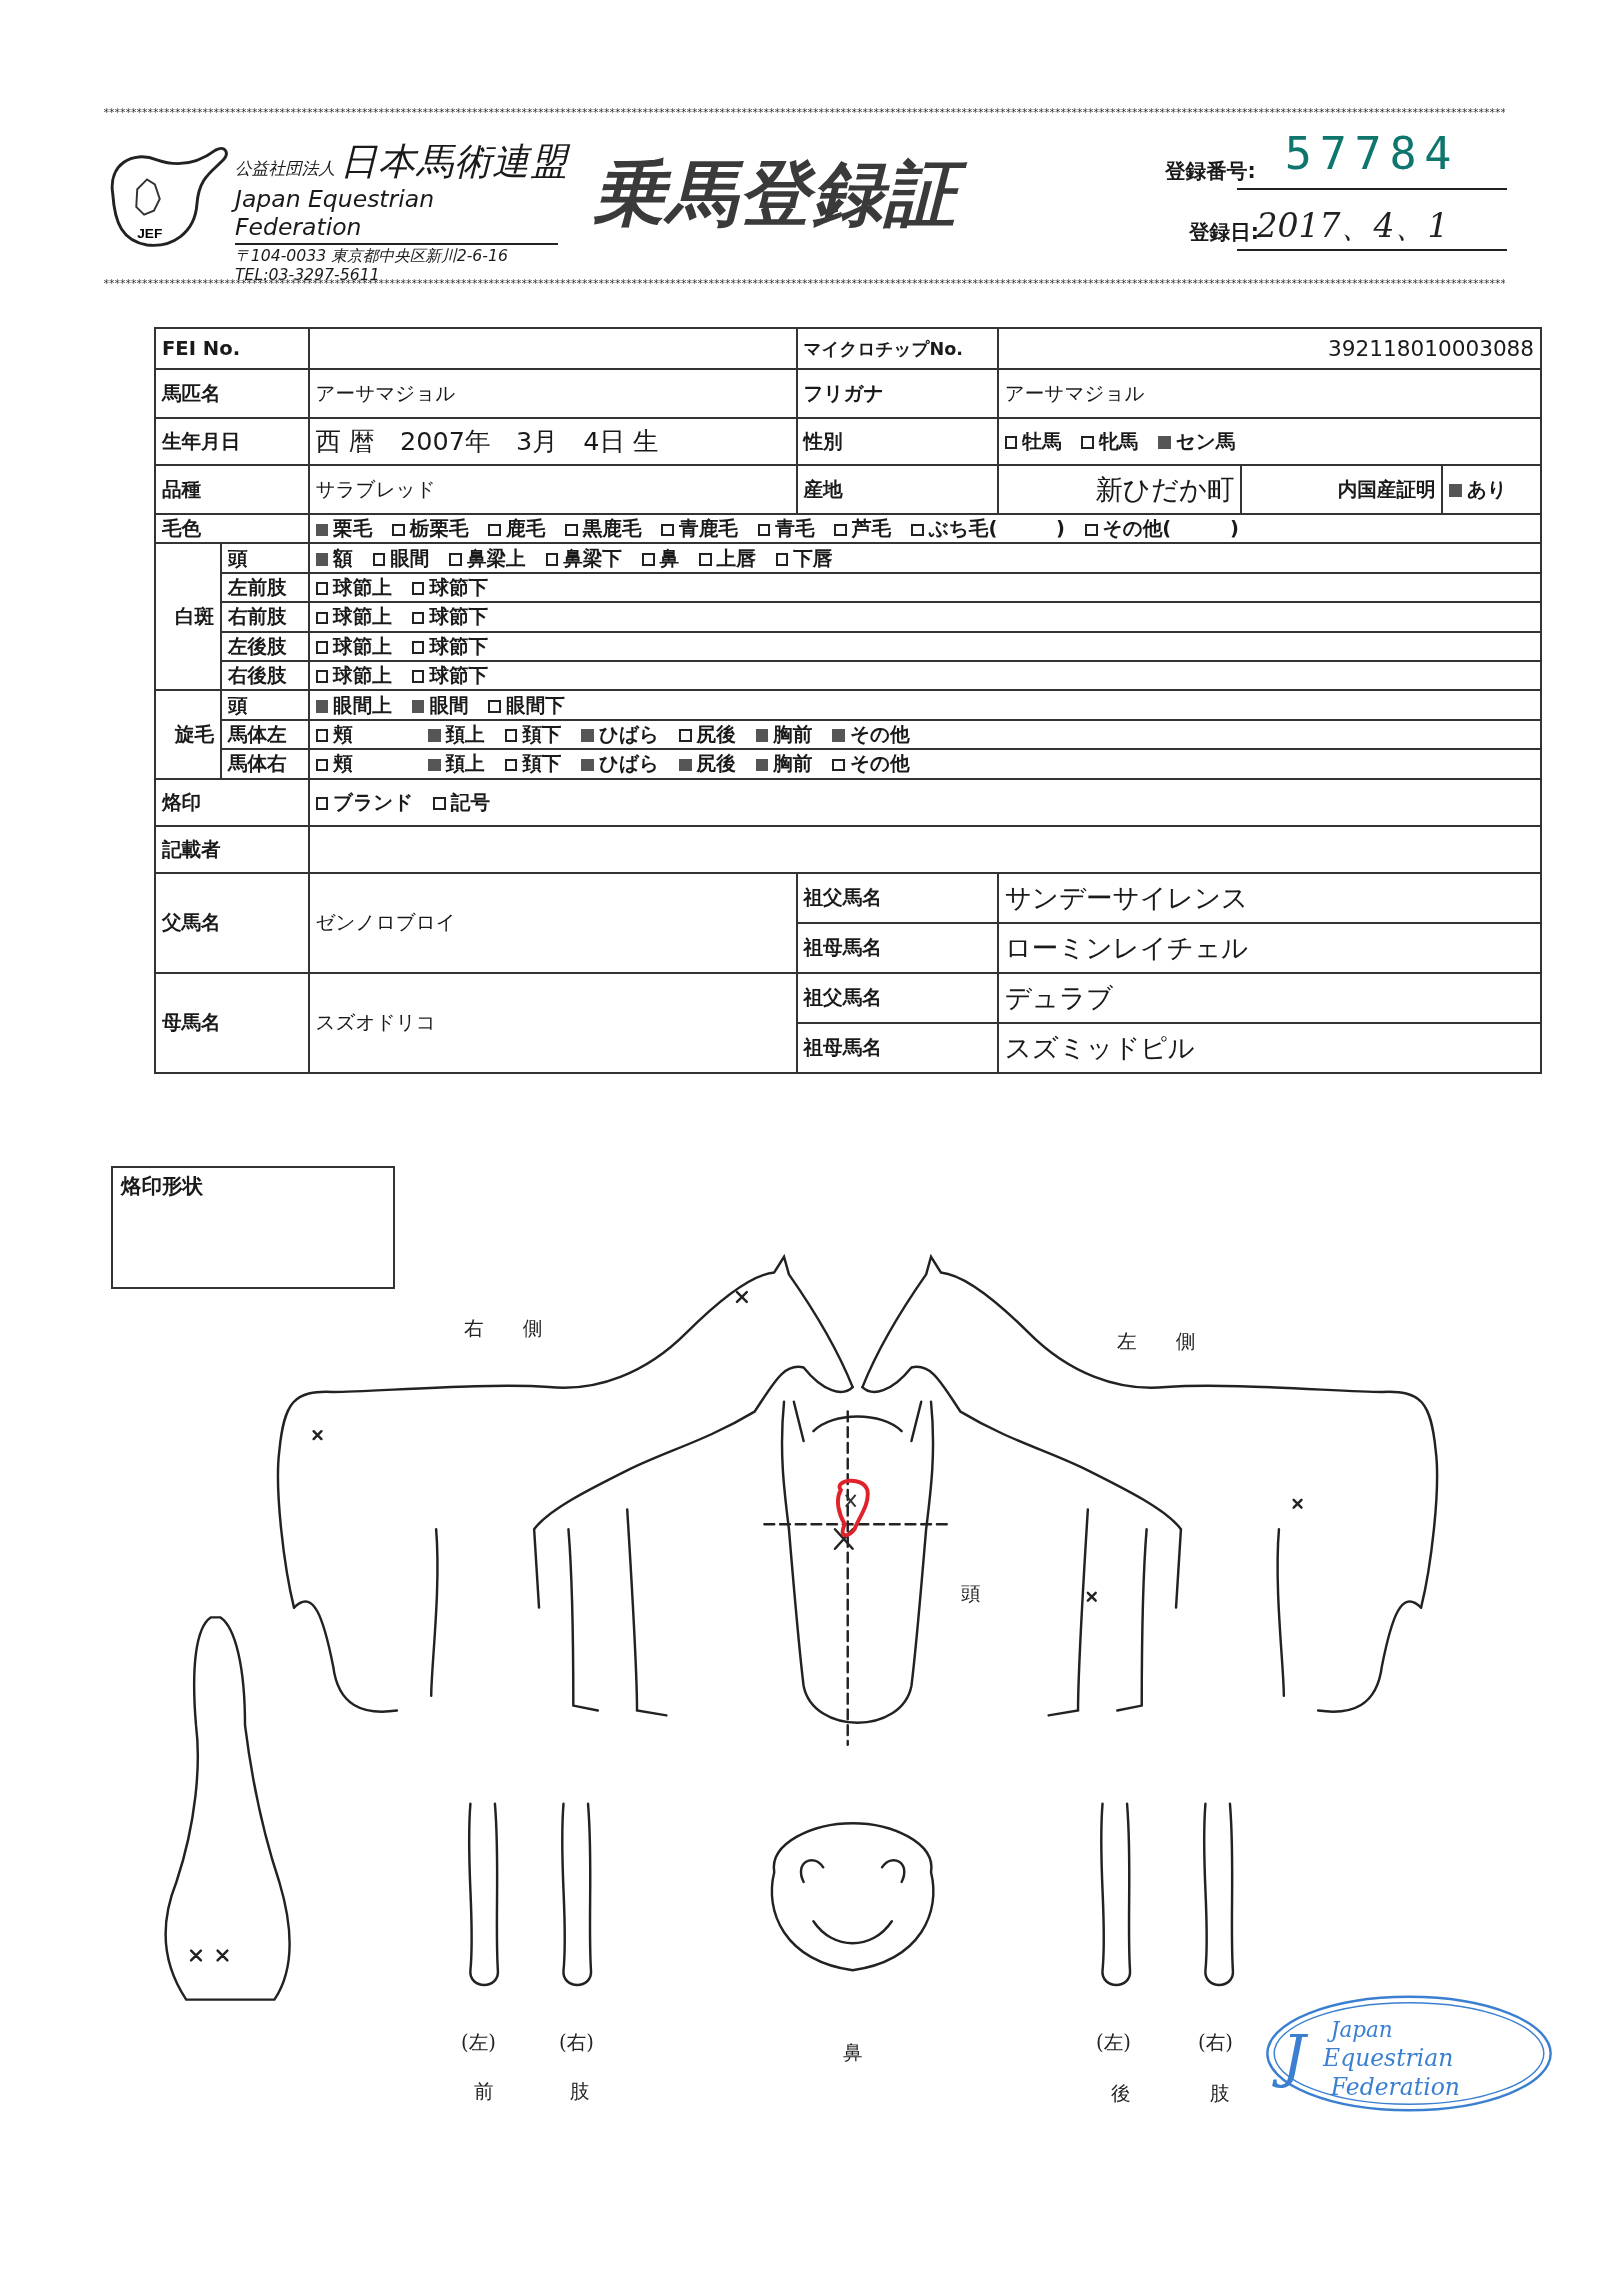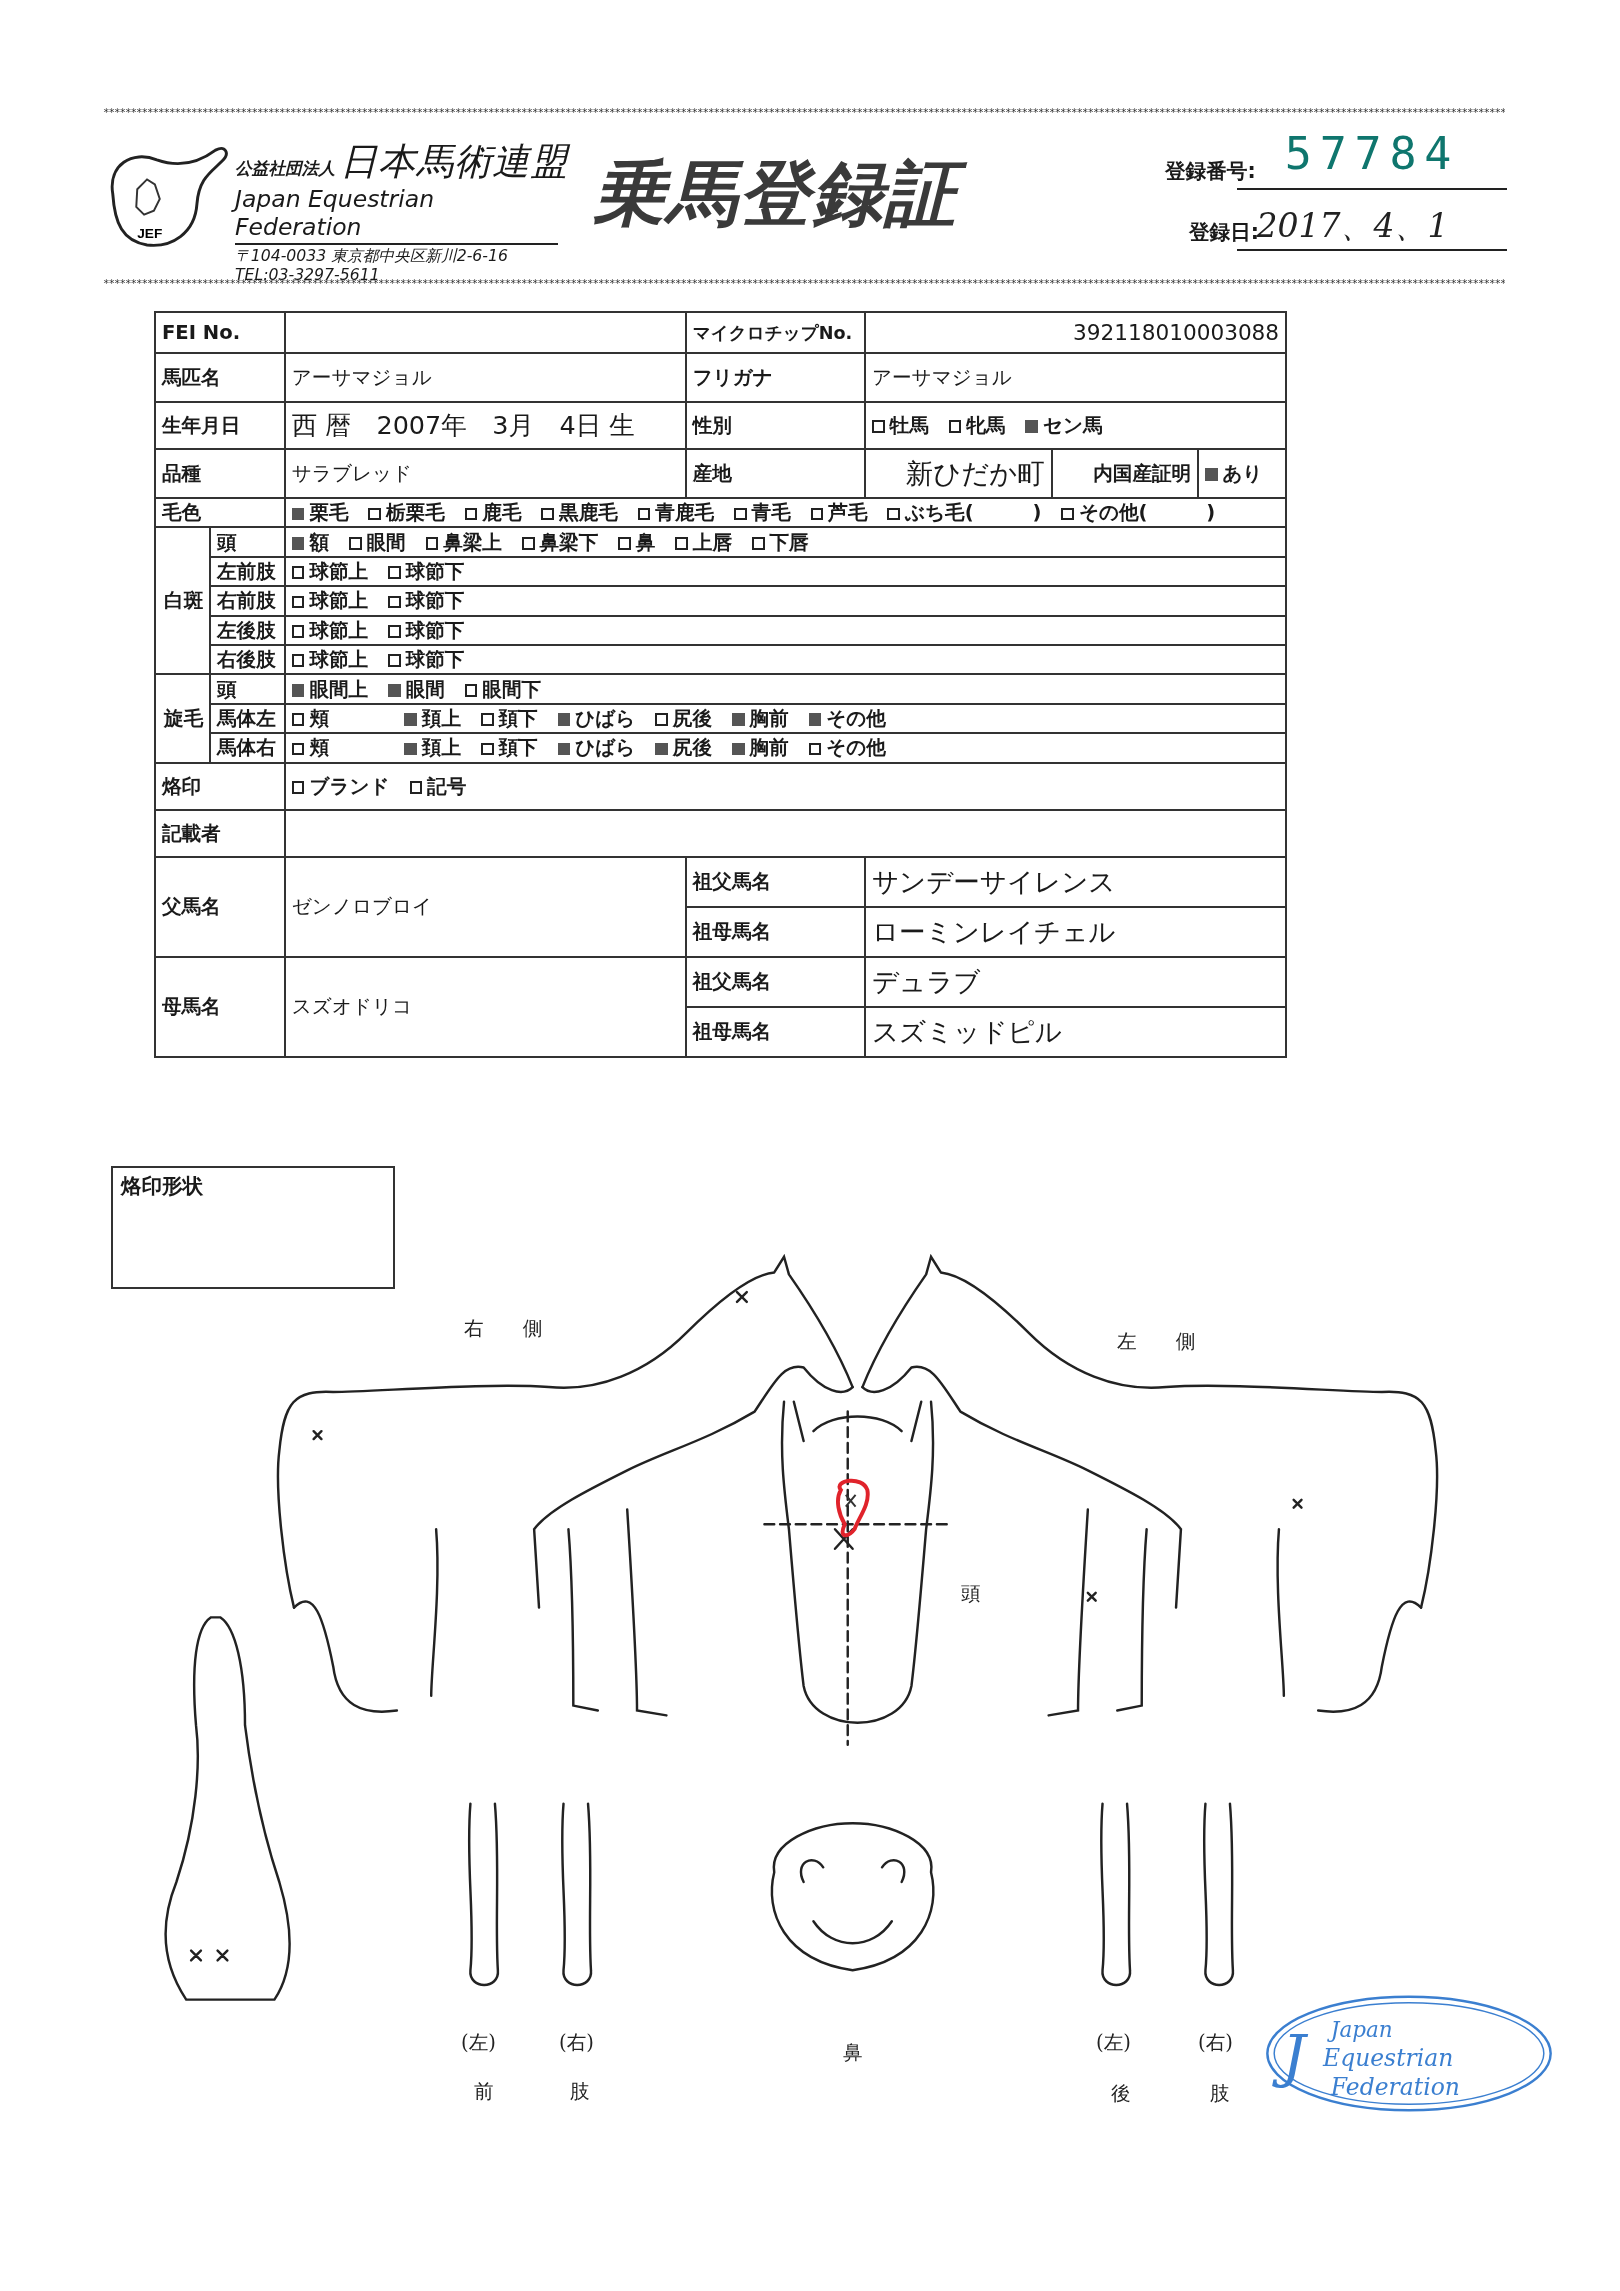--- a/index.html
+++ b/index.html
@@ -3,37 +3,37 @@
 <meta charset="utf-8">
 <style>
   html, body { margin:0; padding:0; background:#ffffff; }
   body { width:1620px; height:2292px; position:relative; overflow:hidden;
          font-family:"DejaVu Sans", "Liberation Sans", sans-serif; color:#1a1a1a; }
   .stars { position:absolute; left:103px; width:1402px; height:9.8px; overflow:hidden;
            font-family:"DejaVu Sans Mono", monospace; font-size:10.8px; line-height:9.8px;
            letter-spacing:-1px; white-space:nowrap; color:#333; }
   .logo-box { position:absolute; left:103px; top:145px; width:137px; height:108px; }
   .org { position:absolute; left:235px; top:137px; }
-  .org .jp-small { font-size:16.7px; font-weight:bold; font-style:italic; }
+  .org .jp-small { font-size:16.7px; font-weight:normal; font-style:italic; }
   .org .jp-big { font-size:37px; font-weight:normal; font-style:italic; letter-spacing:1px; }
   .org .en { font-size:23.5px; font-style:italic; margin-top:-2px; border-bottom:2px solid #222; padding-bottom:2px; width:323px;}
   .org .addr { font-size:15.7px; font-style:italic; line-height:16.7px; margin-top:2.9px; }
   .title { position:absolute; left:593px; top:147px; font-size:71px; font-weight:bold; font-style:italic;
            color:#3a3a3a; letter-spacing:2px; }
   .regno-label, .regdate-label { position:absolute; font-size:20.6px; font-weight:bold;margin-left:40px; }
   .regno-label { left:1125px; top:157px; }
   .regdate-label { left:1149px; top:218px; }
   .regno-val { position:absolute; left:1237px; top:127px; width:270px; height:61px; border-bottom:2.9px solid #222;
                font-size:45px; letter-spacing:7.8px; text-align:center; color:#0f766e;
                font-family:"DejaVu Sans Mono", monospace; }
   .regdate-val { position:absolute; left:1237px; top:204px; width:270px; height:47px; border-bottom:2.9px solid #222;
                  font-size:33px; color:#222; padding-left:19.6px; box-sizing:border-box; font-style:italic;
                  font-family:"DejaVu Serif", serif; }
 
-  table.main { position:absolute; left:154px; top:311px; width:1133px; border-collapse:collapse;
+  table.main { position:absolute; left:154px; top:327px; width:1388px; border-collapse:collapse;
                border:2.9px solid #222; }
   table.main td { border:2px solid #333; padding:0 5.9px; font-size:19.6px; height:27.4px; vertical-align:middle; white-space:nowrap; }
   .lbl { font-weight:bold; font-size:19.6px; }
   .big { font-size:29px; }
   .cb { display:inline-block; width:12.7px; height:12.7px; border:2px solid #222; margin-right:4.9px; vertical-align:-1px; box-sizing:border-box; }
   .cb.on { background:#555; border-color:#555; }
   .opt { display:inline-block; margin-right:13.7px; font-weight:bold; }
   .center { text-align:right; }
 
   .brand-box { position:absolute; left:111px; top:1166px; width:284px; height:123px; border:2.9px solid #333; box-sizing:border-box; }

